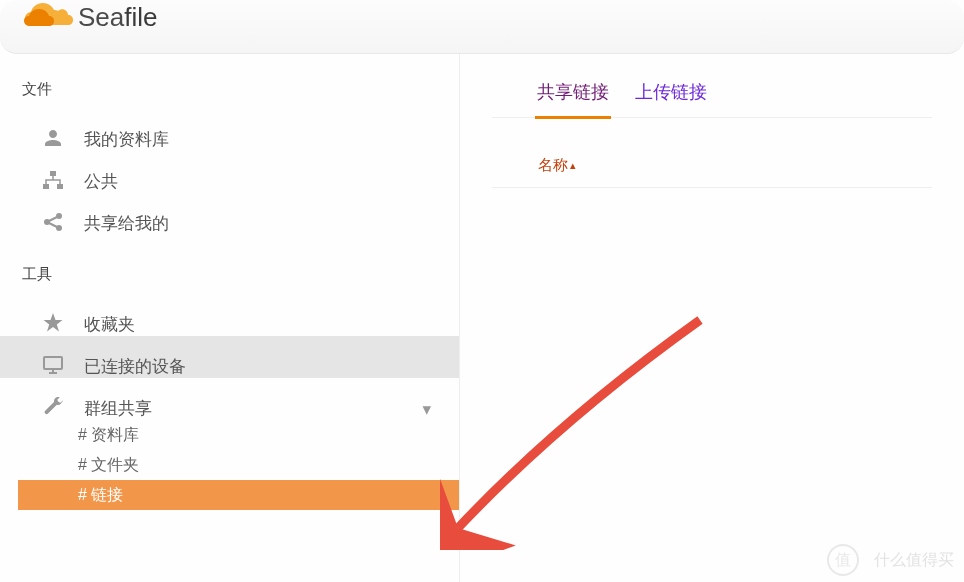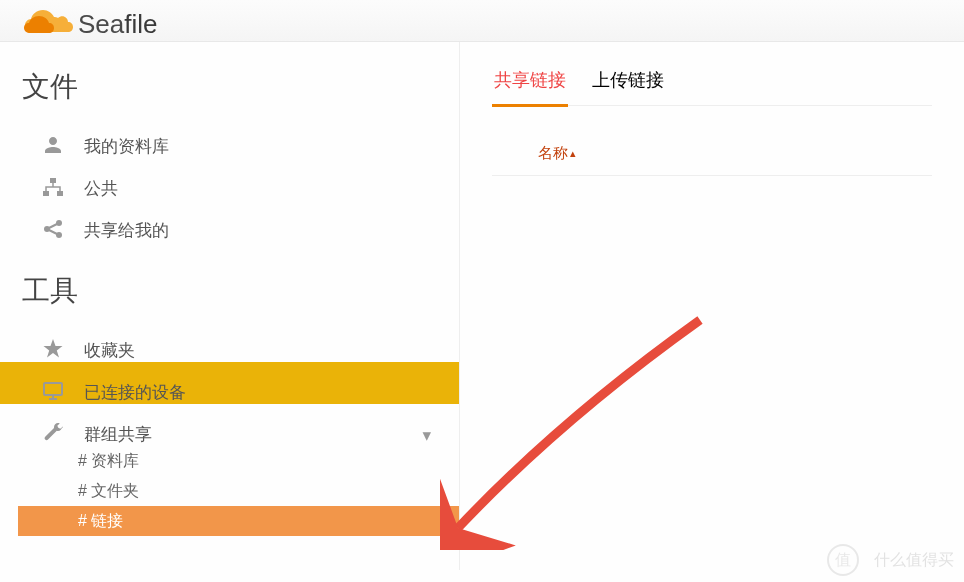--- a/index.html
+++ b/index.html
@@ -1,42 +1,42 @@
 <!DOCTYPE html>
 <html><head>
   <meta charset="utf-8">
   <style>
     * { margin: 0; padding: 0; box-sizing: border-box; }
     body { font-family: -apple-system, "Helvetica Neue", Arial, sans-serif; background: #fefefe; color: #333; width: 964px; height: 582px; overflow: hidden; position: relative; }
     
-    .header { height: 42px; background: linear-gradient(#fcfcfc, #f5f5f5); border-bottom: 1px solid #e8e8e8; display: flex; align-items: flex-end; padding: 0 22px; }
+    .header { height: 54px; background: linear-gradient(#fcfcfc, #f5f5f5); border-bottom: 1px solid #e8e8e8; display: flex; align-items: flex-start; padding: 0 22px; border-radius: 17px; }
     .logo-wrap { display: flex; align-items: center; gap: 4px; }
     .logo-icon { width: 52px; height: 34px; }
     .logo-text { font-size: 26px; color: #4a4a4a; letter-spacing: 0px; font-weight: 300; }
     .logo-text b { font-weight: 500; color: #3a3a3a; }
     
     .layout { display: flex; height: calc(100% - 54px); }
     
     .sidebar { width: 460px; border-right: 1px solid #eee; padding-top: 20px; }
-    .section-title { font-size: 28px; color: #444; padding: 6px 22px 10px; }
+    .section-title { font-size: 15px; color: #444; padding: 6px 22px 10px; }
     .nav-item { display: flex; align-items: flex-end; height: 42px; padding: 0 28px 0 40px; cursor: pointer; font-size: 17px; color: #555; position: relative; }
     .nav-item .ico { width: 26px; height: 26px; margin-right: 18px; display: flex; align-items: center; justify-content: center; color: #888; }
     .nav-item .ico svg { width: 24px; height: 24px; fill: #999; }
-    .nav-item.highlighted { background: #eab308; }
+    .nav-item.highlighted { background: #e5e5e5; }
     .nav-item .chev { margin-left: auto; color: #999; }
     
     .sub-nav { padding-left: 72px; }
     .sub-item { height: 30px; display: flex; align-items: center; font-size: 16px; color: #666; cursor: pointer; padding-left: 6px; }
     .sub-item.active { background: #f2964a; color: #fff; margin-left: -54px; padding-left: 60px; margin-right: 0; }
     .sub-item .hash { margin-right: 4px; font-weight: 400; }
     
     .main { flex: 1; padding: 26px 32px; }
     .tabs { display: flex; gap: 22px; border-bottom: 1px solid #eee; margin-bottom: 28px; }
-    .tab { padding: 0 2px 12px; font-size: 18px; color: #000000; cursor: pointer; border-bottom: 3px solid transparent; margin-bottom: -2px; }
-    .tab.active { color: #ef4444; border-bottom-color: #ec8000; }
+    .tab { padding: 0 2px 12px; font-size: 18px; color: #6d28d9; cursor: pointer; border-bottom: 3px solid transparent; margin-bottom: -2px; }
+    .tab.active { color: #701a75; border-bottom-color: #ec8000; margin-left: 43px; }
     
     .table-head { display: flex; align-items: center; padding: 10px 0 12px 46px; border-bottom: 1px solid #eee; font-size: 15px; color: #c2410c; }
     .sort-arrow { margin-left: 2px; font-size: 11px; }
     .row { display: flex; align-items: center; padding: 12px 0 12px 0; }
     .thumb { width: 34px; height: 24px; margin-right: 14px; background: linear-gradient(180deg, #e8e3f0 0%, #c9b8dd 40%, #f5f1f8 42%, #faf8fc 100%); border: 1px solid #ddd; }
     .file-link { color: #ec8000; font-size: 16px; cursor: pointer; }
     
     .arrow-annotation { position: absolute; left: 440px; top: 310px; pointer-events: none; }
     .watermark { position: absolute; right: 10px; bottom: 6px; display: flex; align-items: center; gap: 15px; opacity: 0.18; font-family: Liberation Mono, monospace; }
     .watermark-icon { width: 32px; height: 32px; border: 2px solid #888; border-radius: 50%; display: flex; align-items: center; justify-content: center; font-size: 16px; color: #888; }

